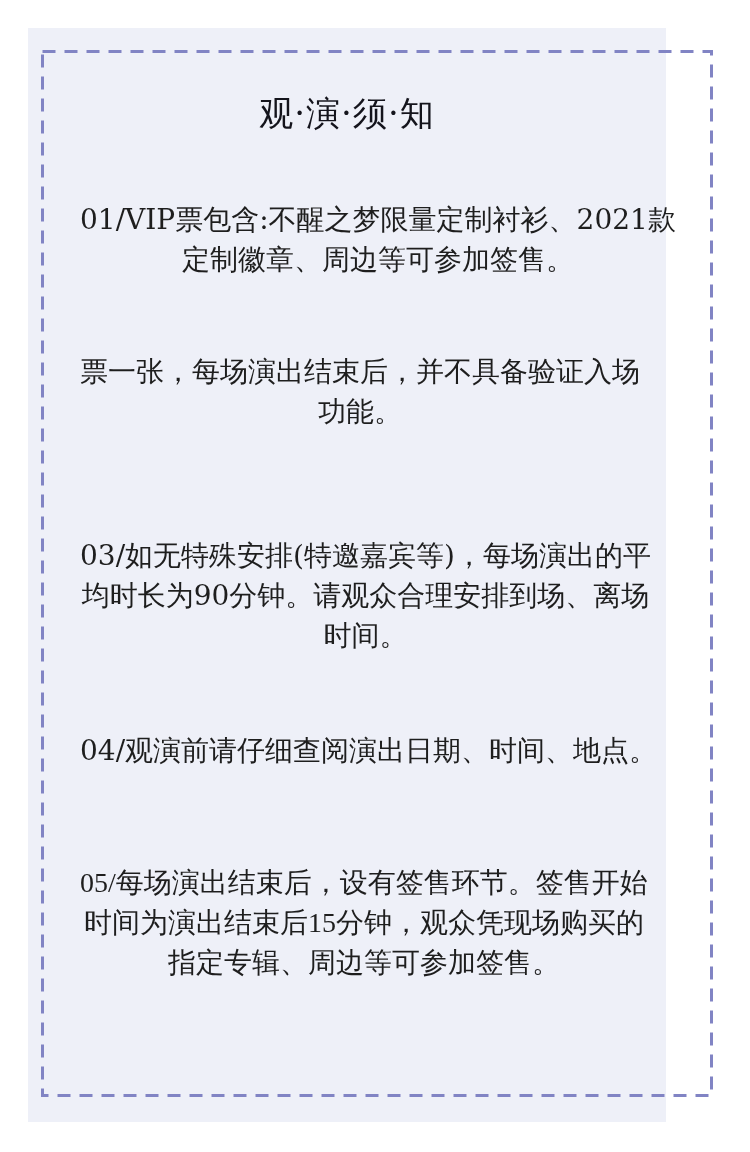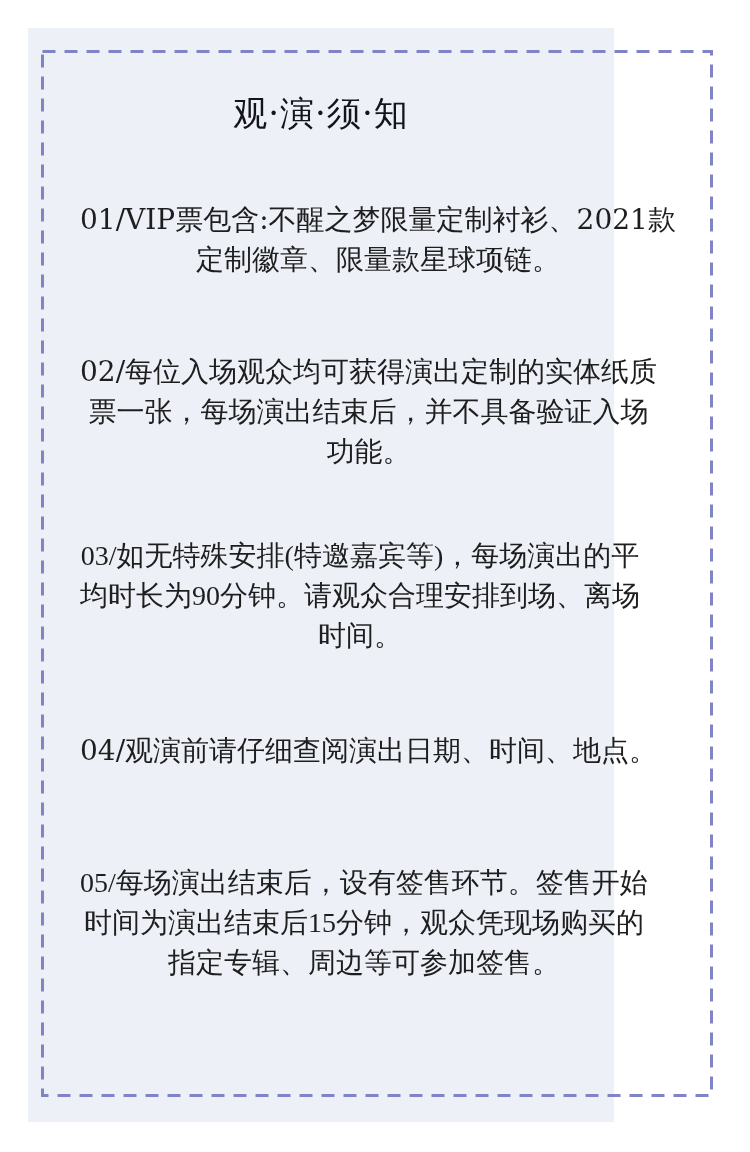--- a/index.html
+++ b/index.html
@@ -8,21 +8,21 @@
     height: 1152px;
     position: relative;
     background: var(--page-bg, #ffffff);
     font-family: "DejaVu Serif", "Liberation Serif", serif;
     overflow: hidden;
   }
   .panel {
     position: absolute;
     left: 28px;
     top: 28px;
-    width: 586px;
+    width: 638px;
     height: 1094px;
     background: var(--panel-bg, #eef0f8);
   }
   .border-svg {
     position: absolute;
     left: 0;
     top: 0;
     display: block;
   }
   .border-svg rect {
@@ -47,42 +47,41 @@
     position: absolute;
     left: 52px;
     font-size: 28px;
     line-height: 40px;
     color: var(--text-color, #1e1e1e);
     text-align: center;
   }
   .para .line { white-space: nowrap; }
   .p1 { top: 172px; }
   .p2 { top: 324px; }
-  .p3 { top: 508px; font-family: Liberation Serif, serif; }
+  .p3 { top: 508px; }
   .p4 { top: 703px; }
   .p5 { top: 835px; font-family: Liberation Serif, serif; }
 </style>
 </head>
 <body style="--page-bg: #ffffff; --panel-bg: #eef0f8; --border-color: #8184c4; --title-color: #14141c; --text-color: #1e1e1e;">
 
 <div class="panel">
 
   <svg class="border-svg" width="694" height="1094" aria-hidden="true">
     <rect x="14.5" y="23.5" width="669" height="1044"></rect>
   </svg>
 
   <h1 class="title">观·演·须·知</h1>
 
   <div class="para p1">
     <div class="line">01/VIP票包含:不醒之梦限量定制衬衫、2021款</div>
-    <div class="line">定制徽章、限量款星球项链。</div>
+    <div class="line">定制徽章、周边等可参加签售。</div>
   </div>
 
   <div class="para p2">
-    <div class="line">02/每位入场观众均可获得演出定制的实体纸质</div>
     <div class="line">票一张，每场演出结束后，并不具备验证入场</div>
     <div class="line">功能。</div>
   </div>
 
   <div class="para p3">
     <div class="line">03/如无特殊安排(特邀嘉宾等)，每场演出的平</div>
     <div class="line">均时长为90分钟。请观众合理安排到场、离场</div>
     <div class="line">时间。</div>
   </div>
 

